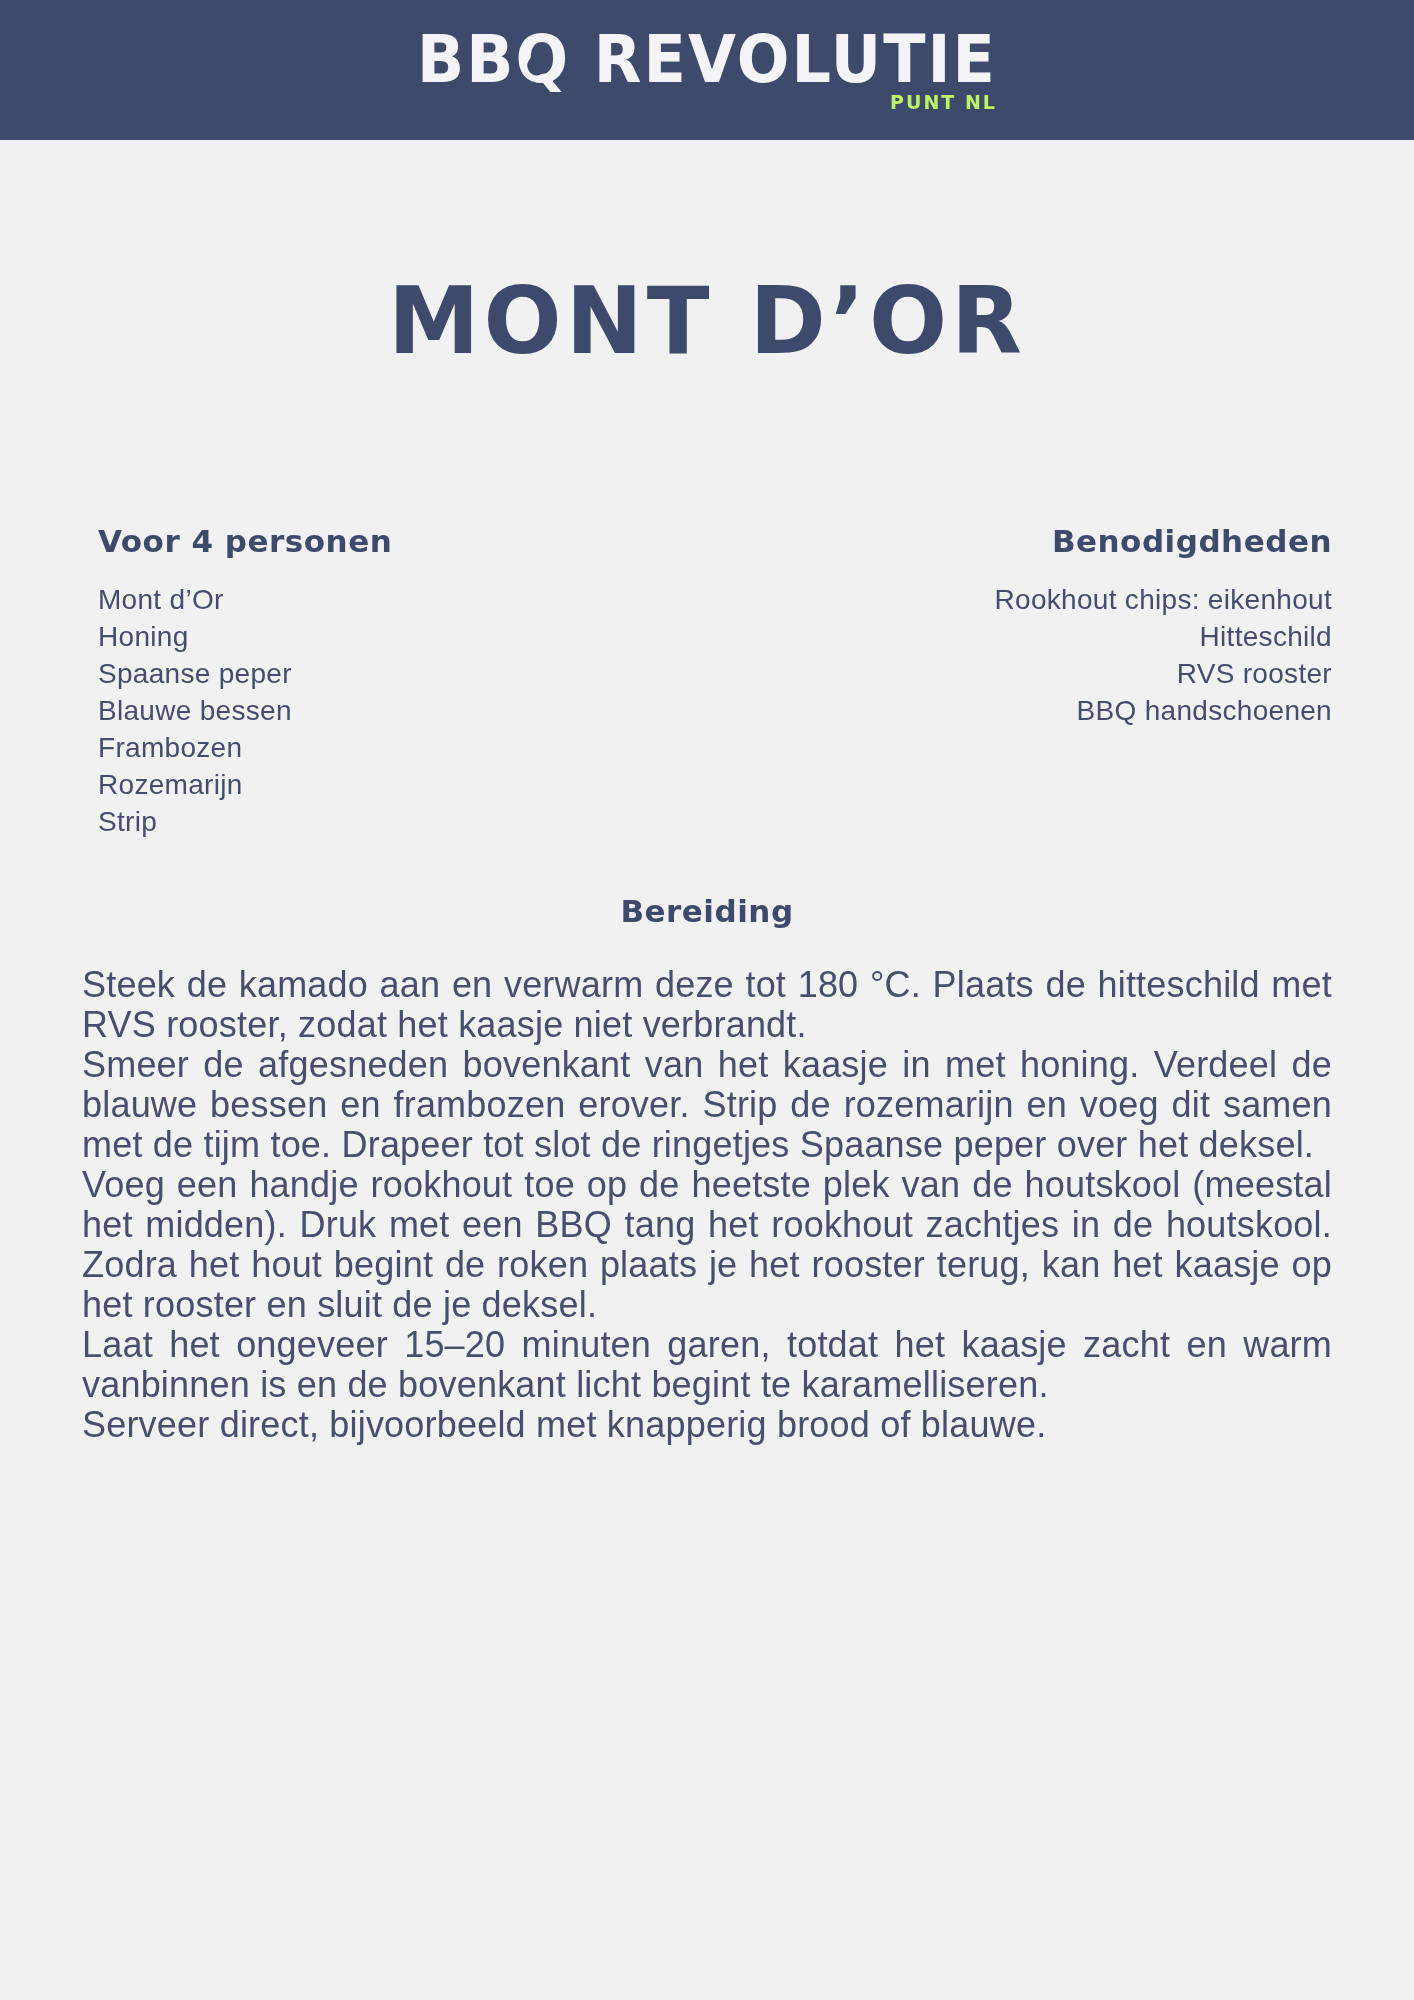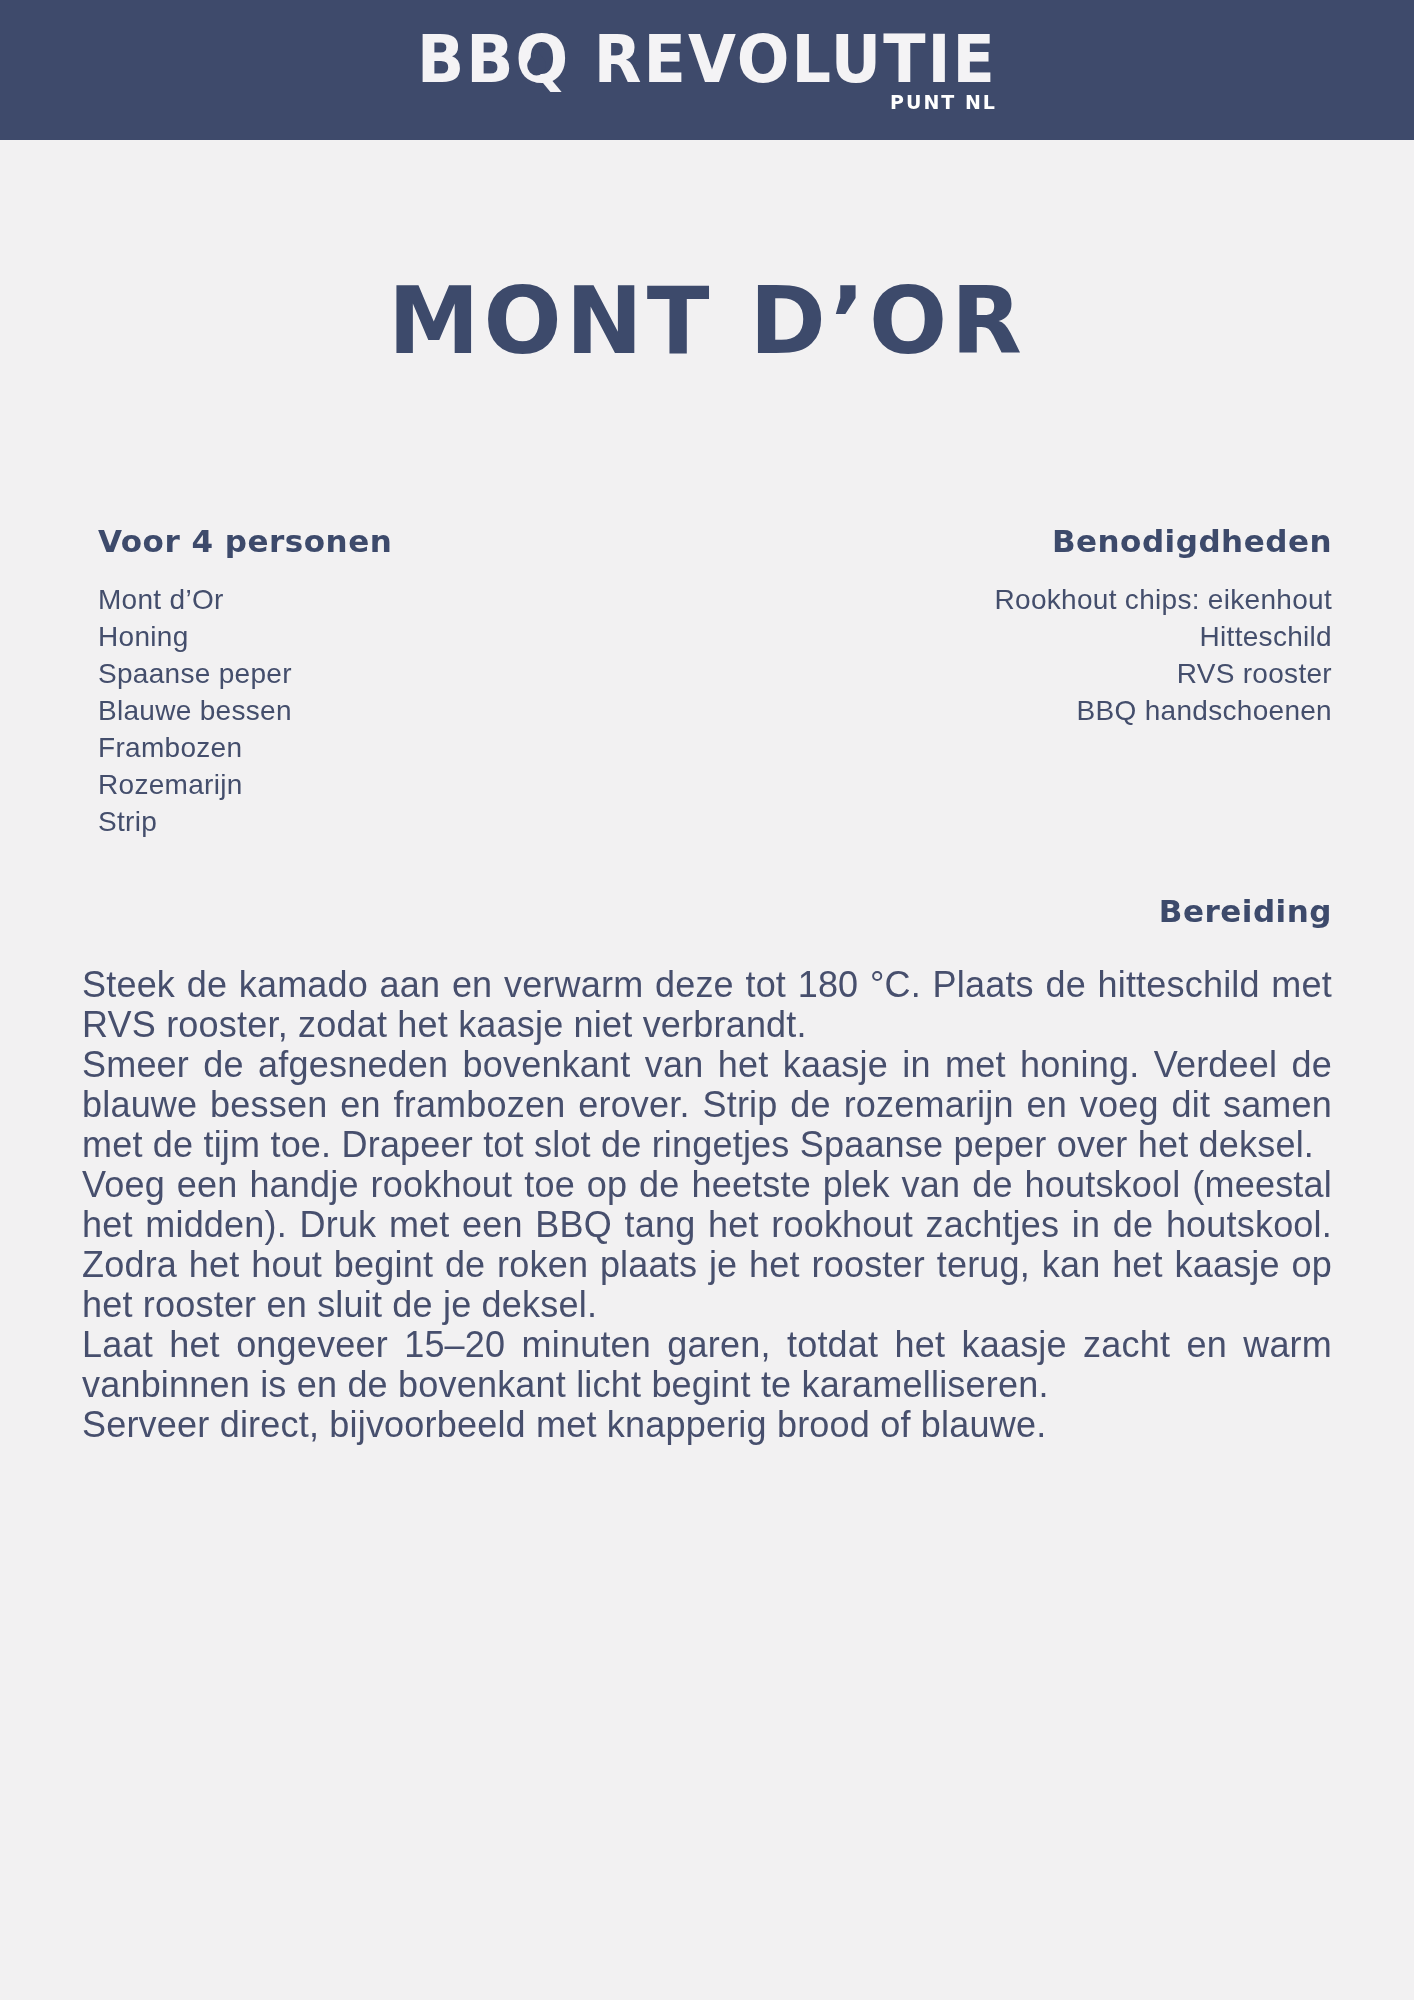--- a/index.html
+++ b/index.html
@@ -23,21 +23,21 @@
     color:#f4f3f5; letter-spacing:2px;
     transform:scaleY(1.05);
   }
   .flame {
     position:absolute; left:107px; top:17px;
     width:25px; height:33px; fill:#3e4a6b;
   }
   .logo-sub {
     font-family:"DejaVu Sans", sans-serif;
     font-weight:800; font-size:19px; line-height:1;
-    color:#ffffff; letter-spacing:2px;
+    color:#bef264; letter-spacing:2px;
     text-align:right; margin-top:2px;
   }
 
   
   main { padding:0 82px; }
 
   h1.title {
     font-family:"DejaVu Sans", sans-serif;
     font-weight:800; font-size:92px; line-height:1;
     letter-spacing:4px;
@@ -57,21 +57,21 @@
     font-family:"DejaVu Sans", sans-serif;
     font-weight:800; font-size:31px; line-height:36px;
     color:#3d4a6b; margin:0; letter-spacing:0.5px;
   }
   ul.plain {
     list-style:none; margin:22px 0 0 0; padding:0;
     font-size:28px; line-height:37px;
     color:#444e6c; letter-spacing:0.3px;
   }
 
-  h2.center { text-align:right; margin-top:53px; }
+  h2.center { text-align:center; margin-top:53px; }
 
   .bodytext {
     margin-top:36px;
     font-size:36px; line-height:40px;
     color:#474f6d; letter-spacing:0.2px;
     text-align:justify;
   }
   .bodytext p { margin:0; }
 </style>
 </head>

